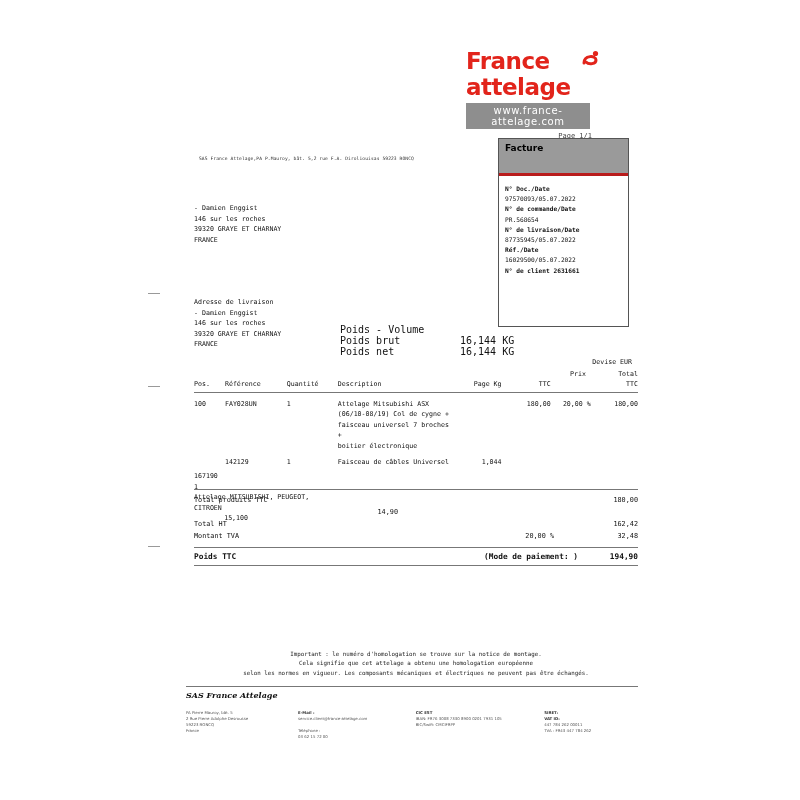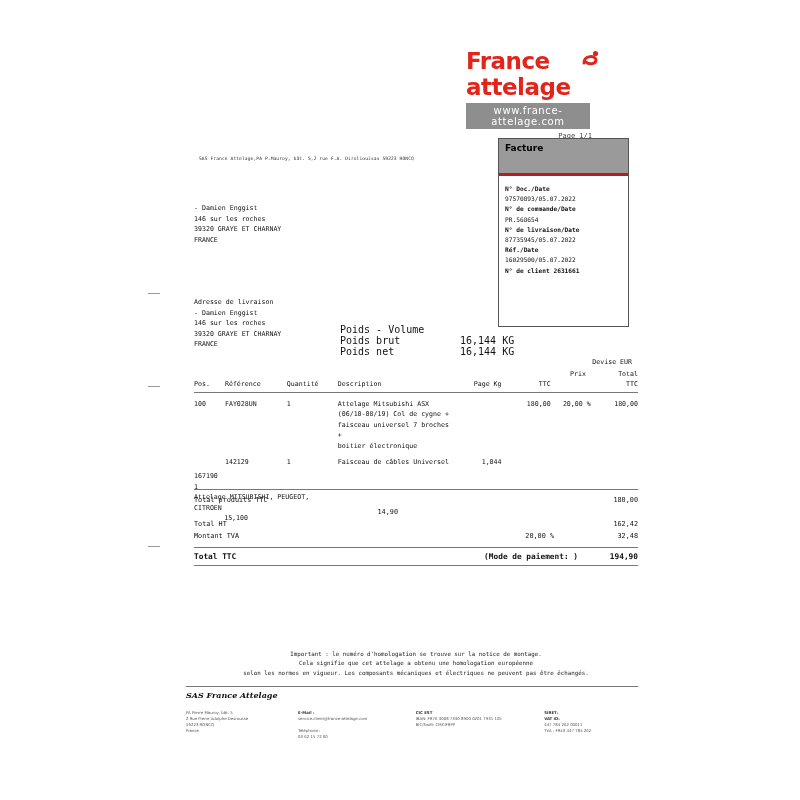--- a/index.html
+++ b/index.html
@@ -419,21 +419,21 @@
       <div class="t-lbl">Total HT</div>
       <div class="t-mid"></div>
       <div class="t-val">162,42</div>
     </div>
     <div class="trow">
       <div class="t-lbl">Montant TVA</div>
       <div class="t-mid">20,00 %</div>
       <div class="t-val">32,48</div>
     </div>
     <div class="grand">
-      <div class="g-lbl">Total TTC</div>
+      <div class="g-lbl">Poids TTC</div>
       <div class="g-mode">(Mode de paiement: )</div>
       <div class="g-val">194,90</div>
     </div>
   </div>
 
   <div class="note desc-multi">Important : le numéro d'homologation se trouve sur la notice de montage.
 Cela signifie que cet attelage a obtenu une homologation européenne
 selon les normes en vigueur. Les composants mécaniques et électriques ne peuvent pas être échangés.</div>
 
   <div class="footer">

